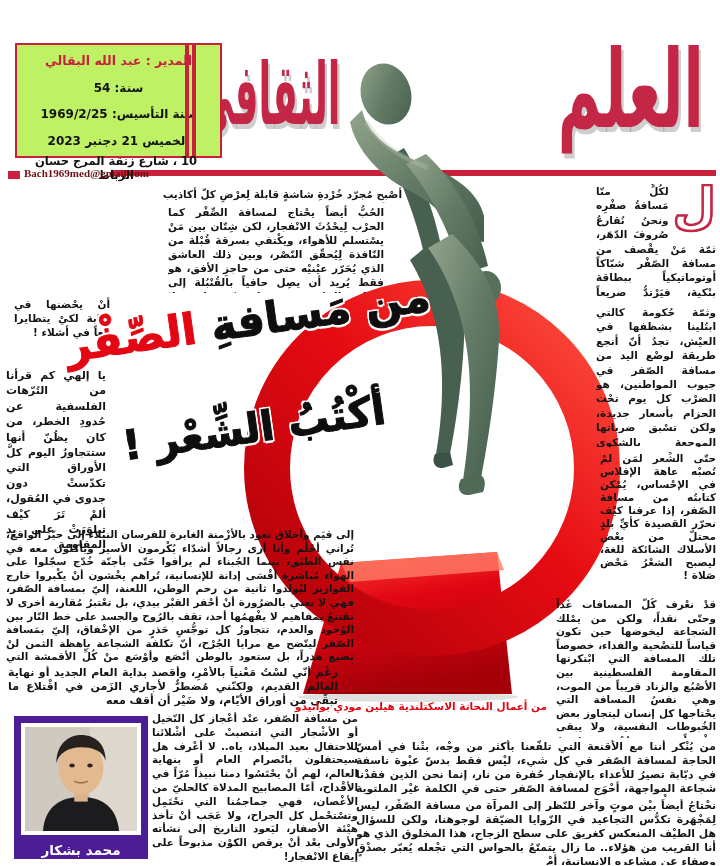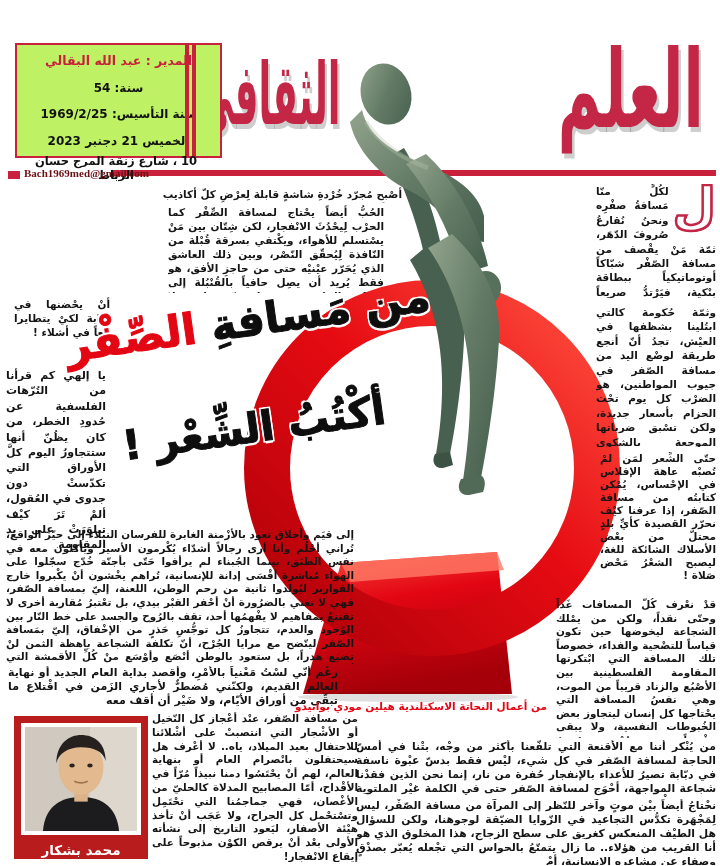--- a/index.html
+++ b/index.html
@@ -41,21 +41,21 @@
     -webkit-text-stroke:1px currentColor;}
   .hl1{left:60px;top:296px;width:376px;font-size:43px;color:#0e0e0e;transform:rotate(-8deg);text-align:center;}
   .hl1 .red{color:#e30613;-webkit-text-stroke:1px #e30613;}
   .hl2{left:96px;top:404px;width:316px;font-size:41px;color:#0e0e0e;transform:rotate(-8deg);text-align:center;}
   
   .dropcap{float:right;font-size:50px;line-height:44px;font-weight:700;color:#fff;
     -webkit-text-stroke:2.5px #c42646;text-shadow:1px 1px 0 #c42646;margin:0 0 0 4px;}
   
   .caption{left:288px;top:700px;width:266px;font-size:10.5px;font-weight:700;color:#e30613;
     text-align:center;z-index:6;position:absolute;}
-  .photo-frame{left:14px;top:716px;width:134px;height:143px;background:#b91c1c;z-index:8;
+  .photo-frame{left:14px;top:716px;width:134px;height:143px;background:#4c1d95;z-index:8;
     box-sizing:border-box;padding:7px 7px 0 7px;}
   .photo-mat{background:#fff;padding:4px;box-sizing:border-box;}
   .photo-mat svg{display:block;width:112px;height:104px;}
   .photo-name{height:30px;display:flex;align-items:center;justify-content:center;
     color:#fff;font-size:13.5px;font-weight:700;}
   .art{left:0;top:0;width:720px;height:866px;z-index:5;pointer-events:none;}
 </style>
 </head>
 <body>
 

